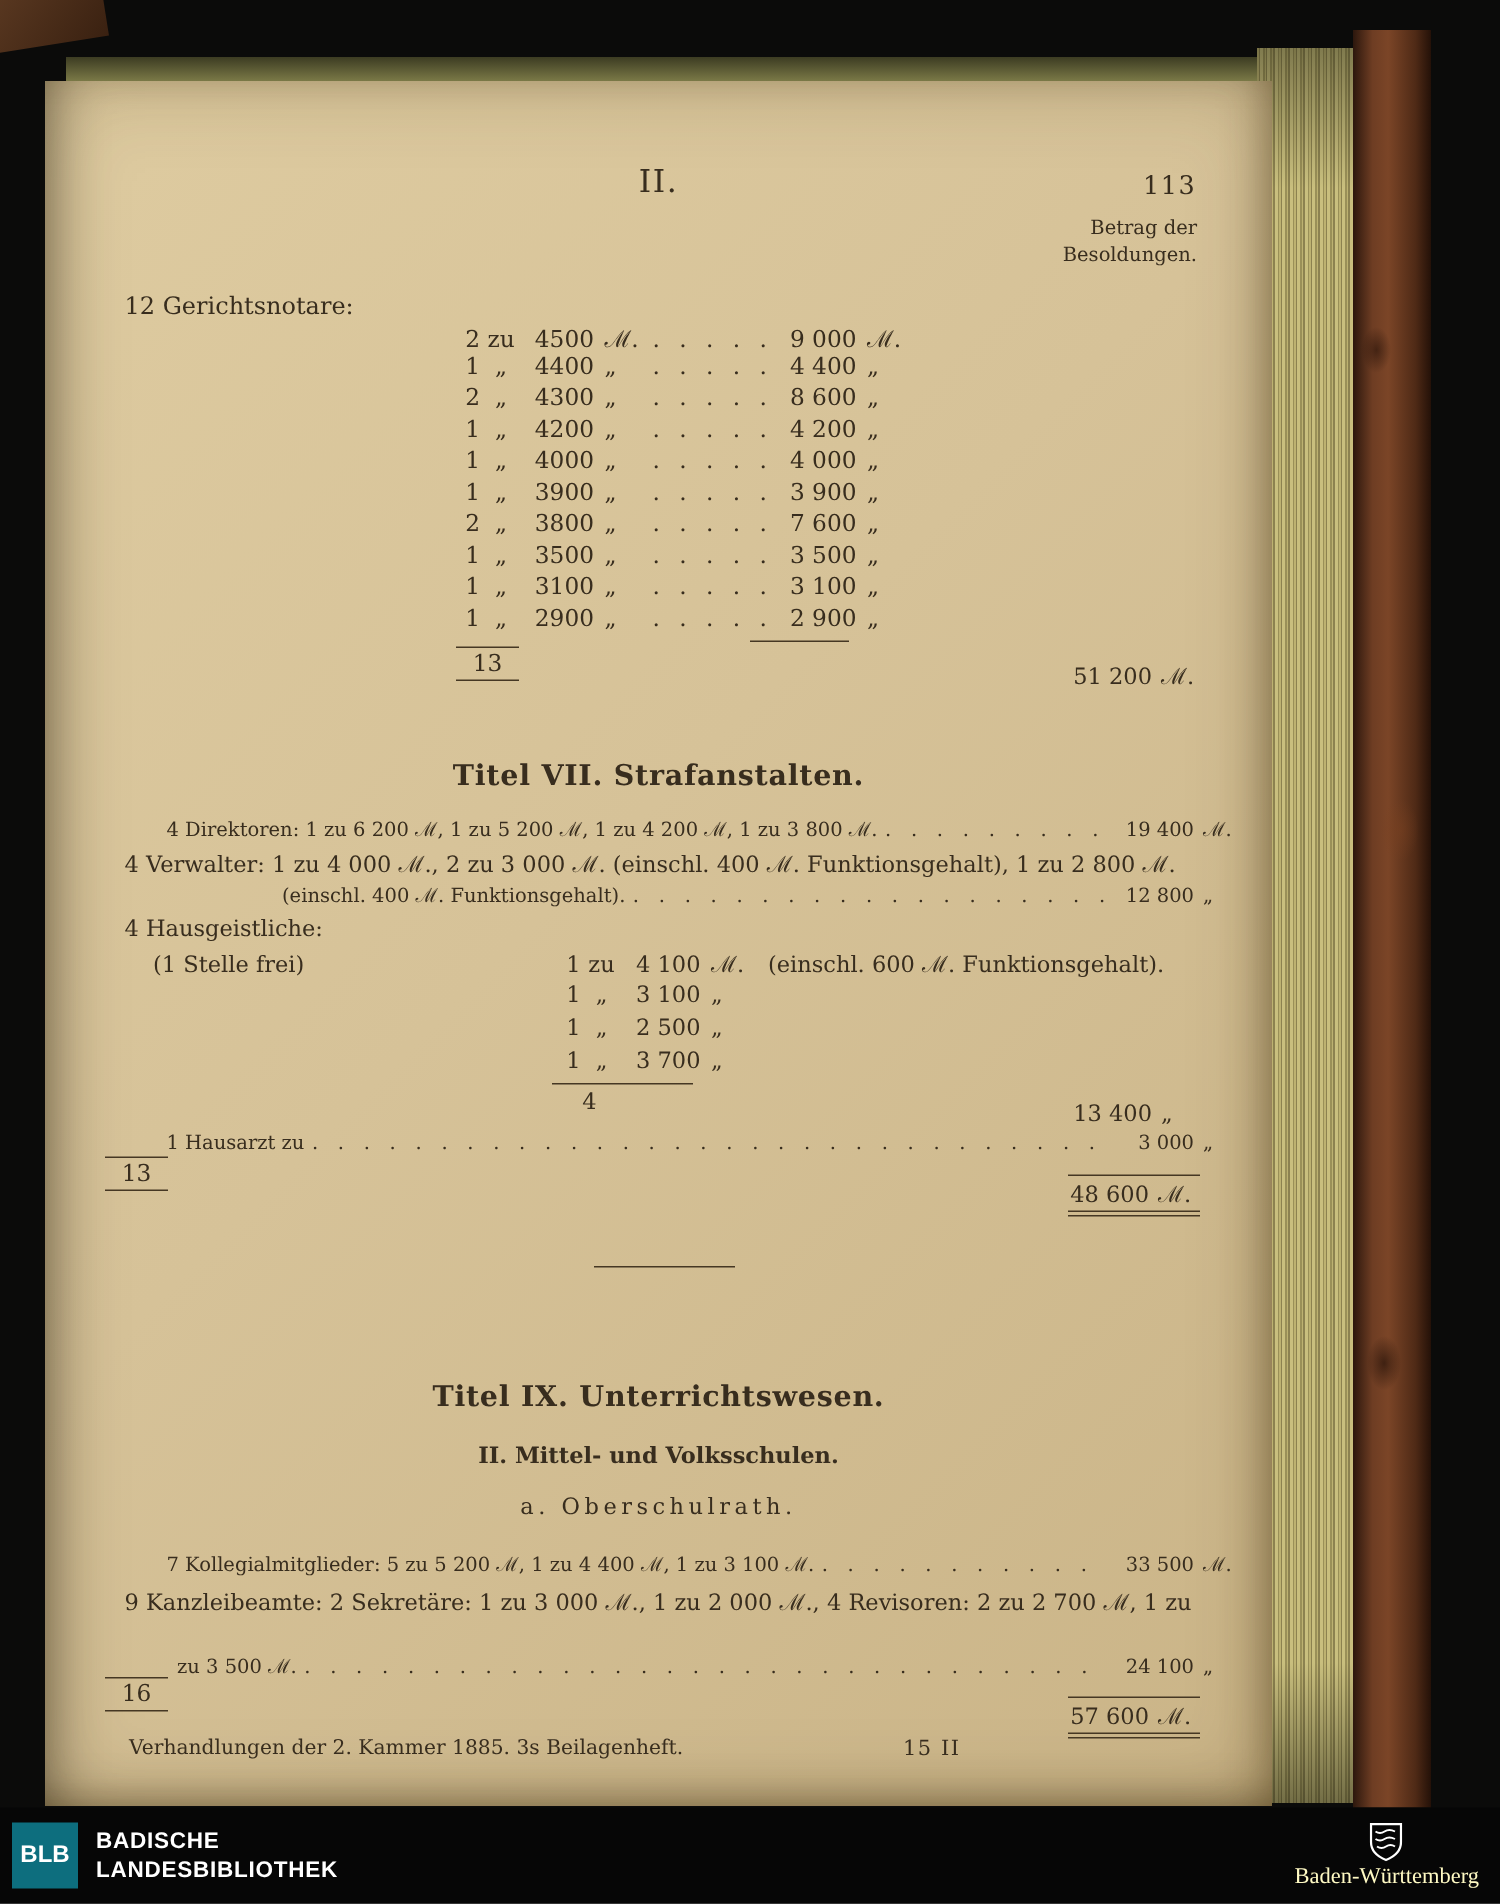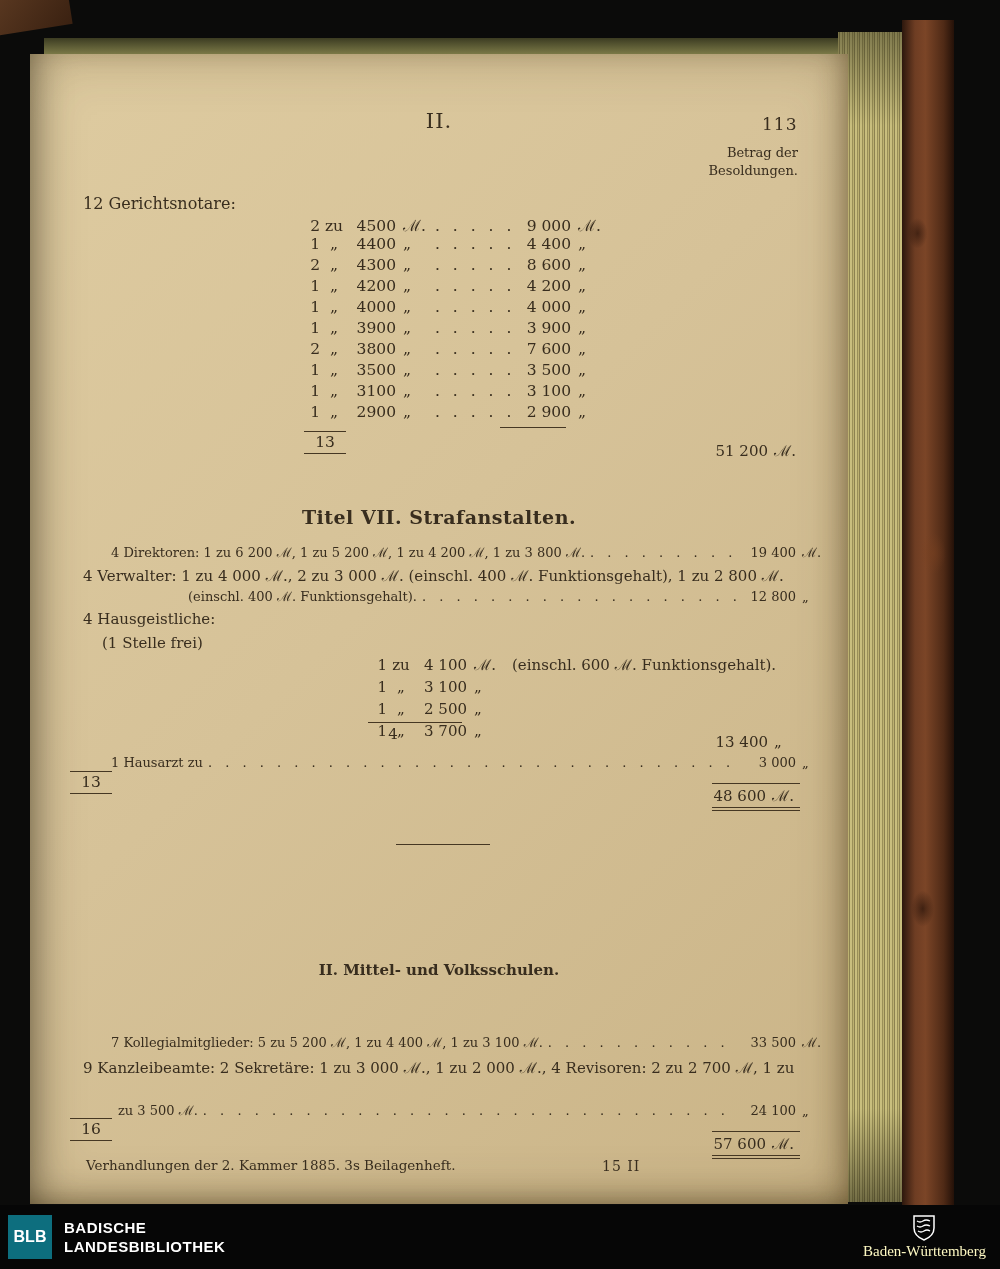--- a/index.html
+++ b/index.html
@@ -61,21 +61,21 @@
   .pline.ind2{left:130px;width:640px;}
   .pline.ind3{left:60px;width:710px;}
   .pl-dots{flex:1;overflow:hidden;white-space:nowrap;word-spacing:9px;padding:0 5px;}
   .pl-amount{flex:none;width:60px;text-align:right;}
   .pl-unit{flex:none;width:26px;padding-left:6px;}
   .plain{font-size:15px;}
   .haus-rows{position:absolute;left:343px;top:578px;font-size:15px;}
   .haus-row{display:flex;height:22px;align-items:baseline;}
   .haus-row .c-count{width:14px;text-align:right;}
   .haus-row .c-zu{width:28px;text-align:center;}
-  .haus-row .c-rate{width:52px;text-align:right;margin-top:24px;}
+  .haus-row .c-rate{width:52px;text-align:right;}
   .haus-row .c-unit{width:28px;padding-left:7px;}
   .haus-row .c-note{padding-left:10px;}
   .sub1{font-size:15px;font-weight:bold;}
   .sub2{font-size:15px;letter-spacing:3px;}
   .imprint{left:56px;top:1103px;font-size:13.5px;}
   .signature{left:572px;top:1104px;font-size:14px;letter-spacing:1px;}
   
   .footer{position:absolute;left:0;top:1205px;width:1000px;height:64px;background:#060606;z-index:5;
     display:flex;align-items:center;font-family:"Liberation Sans","DejaVu Sans",sans-serif;}
   .blb-square{width:44px;height:44px;margin-left:8px;background:#0d6e7e;color:#fff;
@@ -261,21 +261,23 @@
       <span class="pl-dots">. . . . . . . . . . . . . . . . . . . . . . . . . . . . . . . . . . . . . . . .</span>
       <span class="pl-amount">3 000</span>
       <span class="pl-unit">„</span>
     </div>
 
     <div class="sum-box" style="left:40px;top:717px;">13</div>
     <div class="grand" style="top:729px;"><span>48 600</span><span class="unit">ℳ.</span></div>
 
     <div class="rule" style="left:366px;top:790px;width:94px;"></div>
 
+    <div class="abs center sec-head" style="top:866px;">Titel IX. Unterrichtswesen.</div>
     <div class="abs center sub1" style="top:907px;">II. Mittel- und Volksschulen.</div>
+    <div class="abs center sub2" style="top:941px;">a. Oberschulrath.</div>
 
     <div class="pline" style="top:979px;">
       <span>7 Kollegialmitglieder: 5 zu 5 200 ℳ, 1 zu 4 400 ℳ, 1 zu 3 100 ℳ.</span>
       <span class="pl-dots">. . . . . . . . . . . . . . . . . . . . . . . . . . . . . . . . . . . . . . . .</span>
       <span class="pl-amount">33 500</span>
       <span class="pl-unit">ℳ.</span>
     </div>
 
     <div class="abs plain" style="left:53px;top:1003px;">9 Kanzleibeamte: 2 Sekretäre: 1 zu 3 000 ℳ., 1 zu 2 000 ℳ., 4 Revisoren: 2 zu 2 700 ℳ, 1 zu</div>
 

